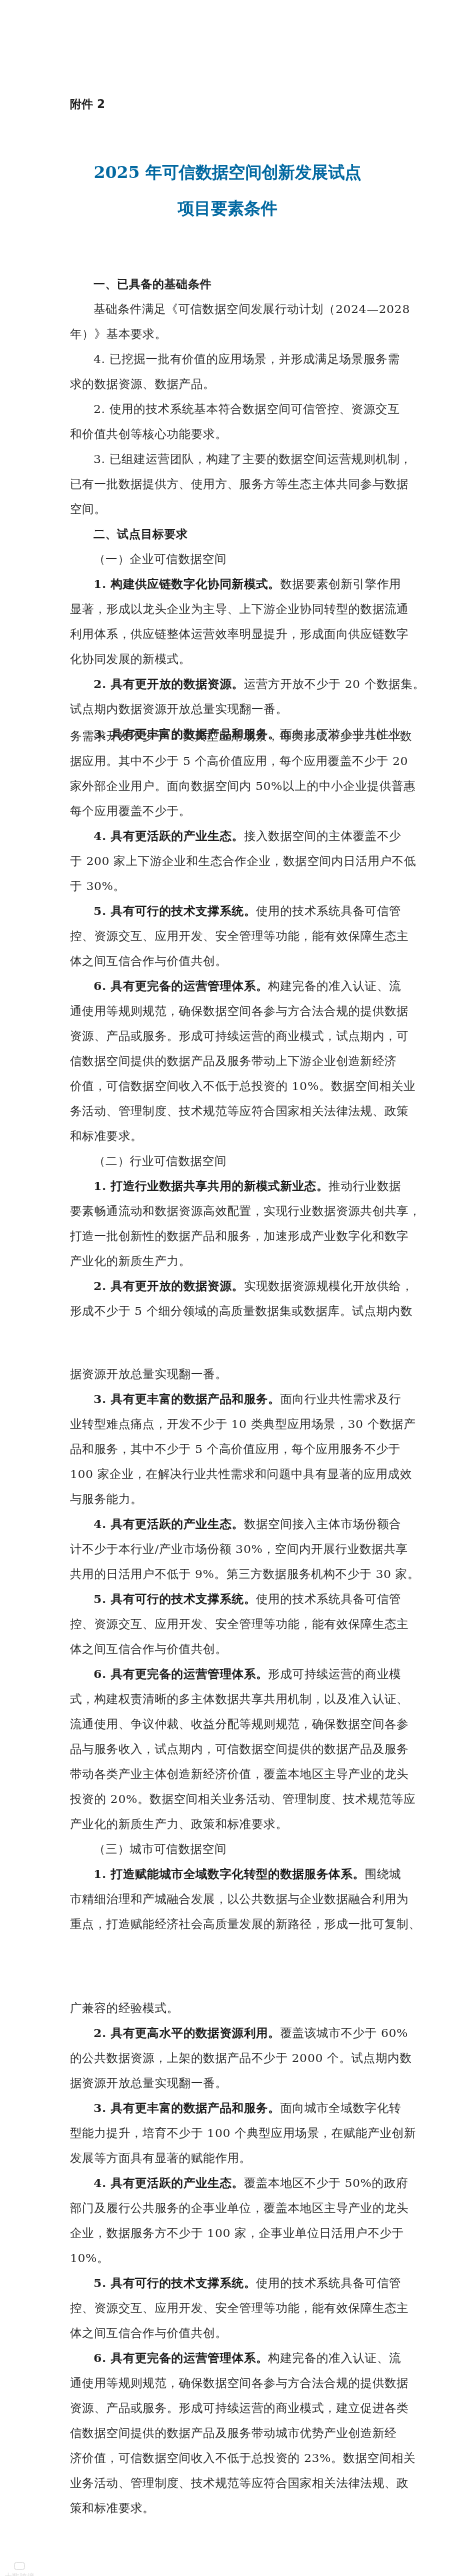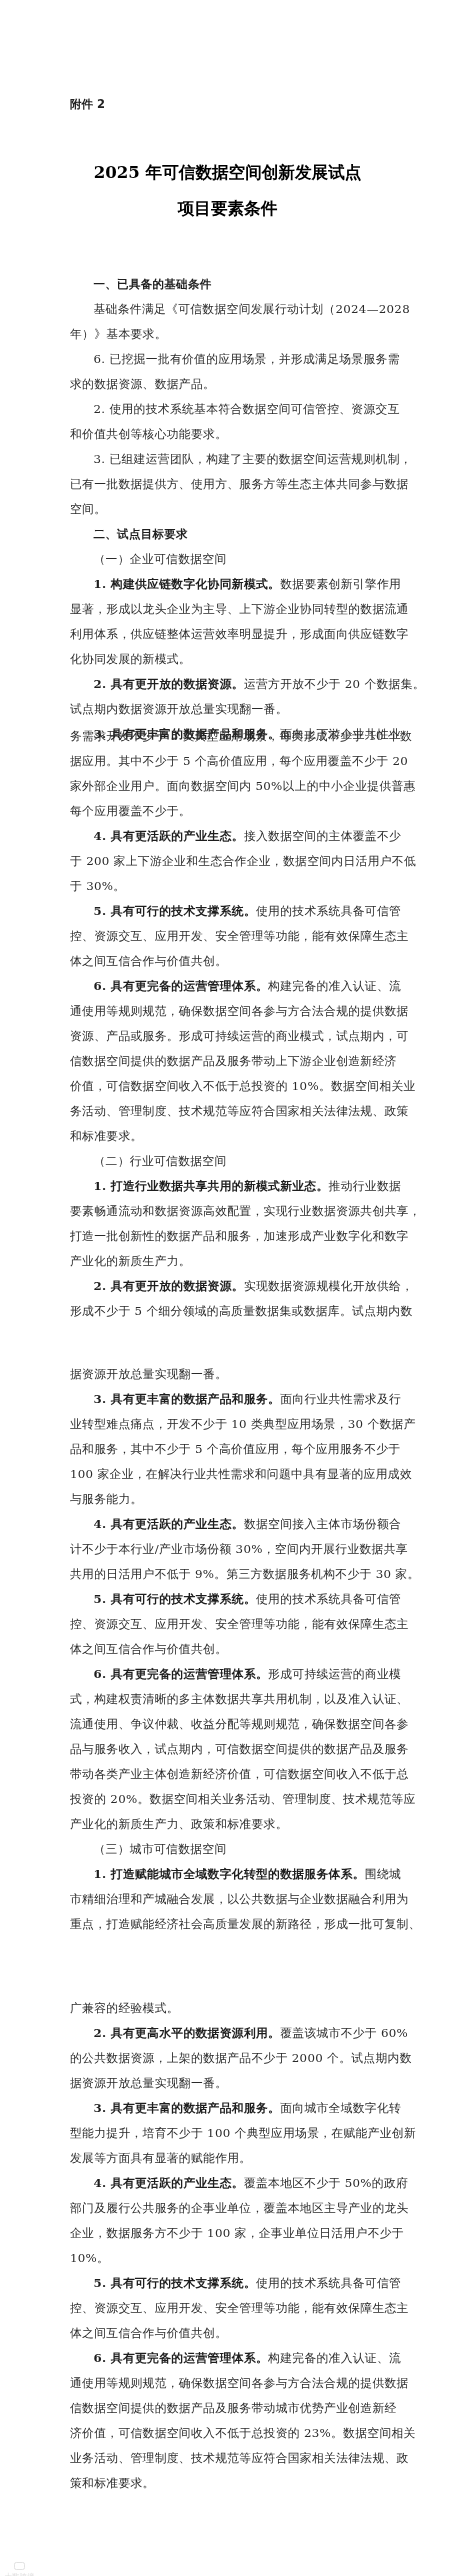--- a/index.html
+++ b/index.html
@@ -2,21 +2,21 @@
 <html style="font-size:9.2px"><head>
 <meta charset="utf-8">
 <style>
   html, body { margin: 0; padding: 0; background: #ffffff; }
   body { width: 455px; height: 2576px; position: relative; overflow: hidden;
          font-family: "DejaVu Serif", "Liberation Serif", serif; color: #2a2a2a; }
   .attach { position: absolute; left: 70px; font-family: "DejaVu Sans", "Liberation Sans", sans-serif;
             font-weight: bold; font-size: 11.5px; color: #222; }
   .title { position: absolute; left: 0; width: 455px; text-align: center;
            font-family: "DejaVu Serif", "Liberation Serif", serif; font-weight: bold;
-           font-size: 16.6px; line-height: 36px; color: #000000; }
+           font-size: 16.6px; line-height: 36px; color: #0369a1; }
   .lines { position: absolute; left: 70px; width: 319px; }
   .ln { height: 25px; line-height: 25px; font-size: 11.8px; white-space: nowrap;
         text-align: justify; text-align-last: justify; letter-spacing: 0.3px; }
   .ln.last { text-align-last: left; }
   .ln.indent { padding-left: 23.5px; }
   .ln.h1 { font-family: "DejaVu Sans", "Liberation Sans", sans-serif; font-weight: bold;
            color: #1f1f1f; text-align-last: left; font-size: 11.5px; }
   .ln.h2 { text-align-last: left; }
   .ln b { font-weight: bold; color: #1e1e1e; }
   .watermark { position: absolute; left: 4.6px; top: 2562px; font-family: "DejaVu Sans", sans-serif;
@@ -31,21 +31,21 @@
 <div class="title" style="top:154px;">
   <div>2025 年可信数据空间创新发展试点</div>
   <div>项目要素条件</div>
 </div>
 
 <div id="pages">
     <div class="lines" style="top: 272px;">
       <div class="ln h1 indent">一、已具备的基础条件</div>
       <div class="ln indent">基础条件满足《可信数据空间发展行动计划（2024—2028</div>
       <div class="ln last">年）》基本要求。</div>
-      <div class="ln indent">6. 已挖掘一批有价值的应用场景，并形成满足场景服务需</div>
+      <div class="ln indent">4. 已挖掘一批有价值的应用场景，并形成满足场景服务需</div>
       <div class="ln last">求的数据资源、数据产品。</div>
       <div class="ln indent">2. 使用的技术系统基本符合数据空间可信管控、资源交互</div>
       <div class="ln last">和价值共创等核心功能要求。</div>
       <div class="ln indent">3. 已组建运营团队，构建了主要的数据空间运营规则机制，</div>
       <div class="ln ">已有一批数据提供方、使用方、服务方等生态主体共同参与数据</div>
       <div class="ln last">空间。</div>
       <div class="ln h1 indent">二、试点目标要求</div>
       <div class="ln h2 indent">（一）企业可信数据空间</div>
       <div class="ln indent"><b>1. 构建供应链数字化协同新模式。</b>数据要素创新引擎作用</div>
       <div class="ln ">显著，形成以龙头企业为主导、上下游企业协同转型的数据流通</div>
@@ -91,21 +91,21 @@
       <div class="ln indent"><b>4. 具有更活跃的产业生态。</b>数据空间接入主体市场份额合</div>
       <div class="ln ">计不少于本行业/产业市场份额 30%，空间内开展行业数据共享</div>
       <div class="ln ">共用的日活用户不低于 9%。第三方数据服务机构不少于 30 家。</div>
       <div class="ln indent"><b>5. 具有可行的技术支撑系统。</b>使用的技术系统具备可信管</div>
       <div class="ln ">控、资源交互、应用开发、安全管理等功能，能有效保障生态主</div>
       <div class="ln last">体之间互信合作与价值共创。</div>
       <div class="ln indent"><b>6. 具有更完备的运营管理体系。</b>形成可持续运营的商业模</div>
       <div class="ln ">式，构建权责清晰的多主体数据共享共用机制，以及准入认证、</div>
       <div class="ln ">流通使用、争议仲裁、收益分配等规则规范，确保数据空间各参</div>
       <div class="ln ">品与服务收入，试点期内，可信数据空间提供的数据产品及服务</div>
-      <div class="ln ">带动各类产业主体创造新经济价值，可信数据空间收入不低于总</div>
+      <div class="ln ">带动各类产业主体创造新经济价值，覆盖本地区主导产业的龙头</div>
       <div class="ln ">投资的 20%。数据空间相关业务活动、管理制度、技术规范等应</div>
       <div class="ln last">产业化的新质生产力、政策和标准要求。</div>
       <div class="ln h2 indent">（三）城市可信数据空间</div>
       <div class="ln indent"><b>1. 打造赋能城市全域数字化转型的数据服务体系。</b>围绕城</div>
       <div class="ln ">市精细治理和产城融合发展，以公共数据与企业数据融合利用为</div>
       <div class="ln ">重点，打造赋能经济社会高质量发展的新路径，形成一批可复制、</div>
     </div>
     <div class="lines" style="top: 1996px;">
       <div class="ln last">广兼容的经验模式。</div>
       <div class="ln indent"><b>2. 具有更高水平的数据资源利用。</b>覆盖该城市不少于 60%</div>
@@ -116,20 +116,21 @@
       <div class="ln last">发展等方面具有显著的赋能作用。</div>
       <div class="ln indent"><b>4. 具有更活跃的产业生态。</b>覆盖本地区不少于 50%的政府</div>
       <div class="ln ">部门及履行公共服务的企事业单位，覆盖本地区主导产业的龙头</div>
       <div class="ln ">企业，数据服务方不少于 100 家，企事业单位日活用户不少于</div>
       <div class="ln last">10%。</div>
       <div class="ln indent"><b>5. 具有可行的技术支撑系统。</b>使用的技术系统具备可信管</div>
       <div class="ln ">控、资源交互、应用开发、安全管理等功能，能有效保障生态主</div>
       <div class="ln last">体之间互信合作与价值共创。</div>
       <div class="ln indent"><b>6. 具有更完备的运营管理体系。</b>构建完备的准入认证、流</div>
       <div class="ln ">通使用等规则规范，确保数据空间各参与方合法合规的提供数据</div>
+      <div class="ln ">资源、产品或服务。形成可持续运营的商业模式，建立促进各类</div>
       <div class="ln ">信数据空间提供的数据产品及服务带动城市优势产业创造新经</div>
       <div class="ln ">济价值，可信数据空间收入不低于总投资的 23%。数据空间相关</div>
       <div class="ln ">业务活动、管理制度、技术规范等应符合国家相关法律法规、政</div>
       <div class="ln last">策和标准要求。</div>
     </div>
   </div>
 
 <div class="watermark">
   <span class="wm-logo"></span>
   <span>大数跨境</span>

